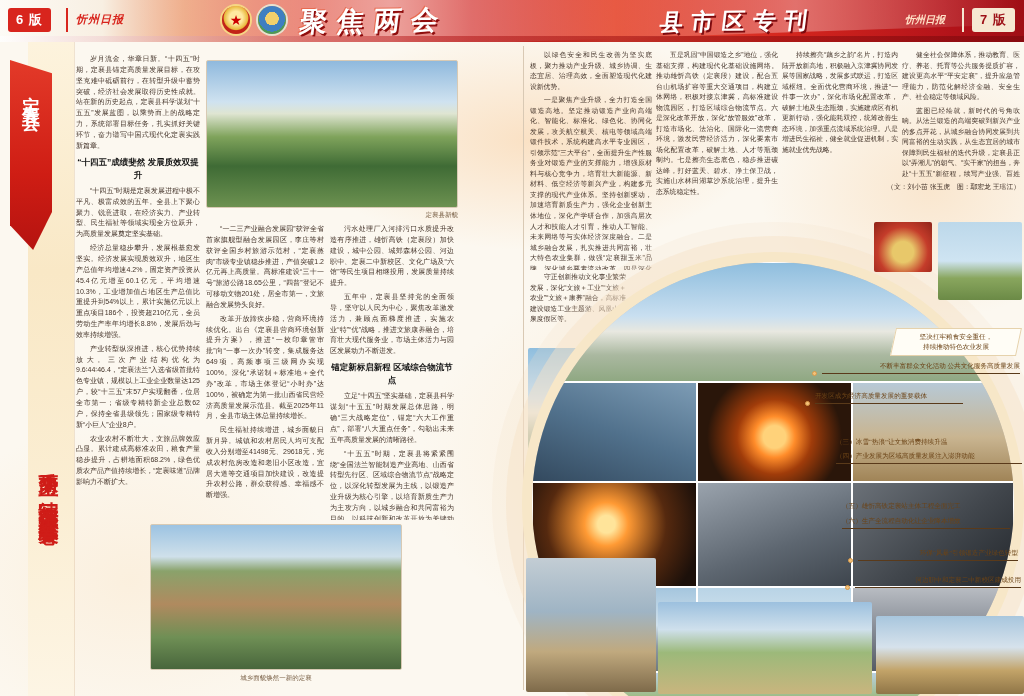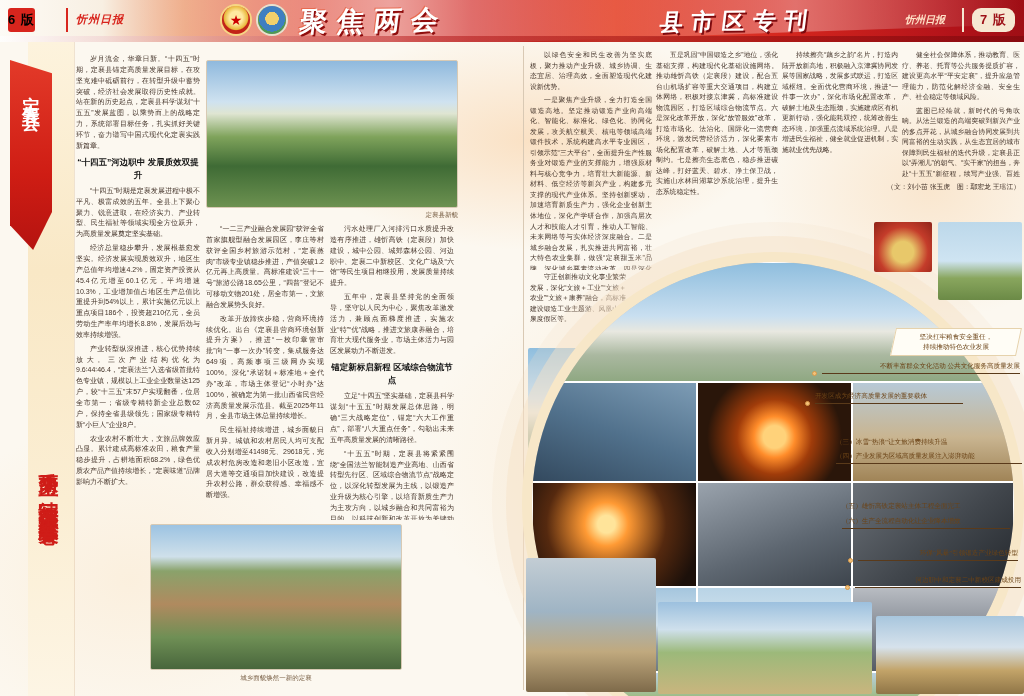--- a/index.html
+++ b/index.html
@@ -15,39 +15,39 @@
 
   
   .banner{position:absolute;left:0;top:0;width:1024px;height:42px;
     background:linear-gradient(90deg,#fdfbf6 0%,#f8efe2 10%,#eda37c 18%,#df4430 30%,#cf1f1b 46%,#e85a43 60%,#d6271e 76%,#b5141a 92%,#9f0e15 100%);
     overflow:hidden;}
   .banner:before{content:"";position:absolute;left:120px;top:-30px;width:900px;height:70px;
     background:linear-gradient(90deg,rgba(255,255,255,0) 0%,rgba(255,255,255,.55) 30%,rgba(255,255,255,0) 55%,rgba(255,255,255,.35) 75%,rgba(255,255,255,0) 100%);
     transform:rotate(-2deg);}
   .banner:after{content:"";position:absolute;left:0;bottom:0;width:100%;height:6px;
     background:linear-gradient(90deg,rgba(255,255,255,.7),rgba(180,20,20,.5) 40%,rgba(120,8,12,.6));}
-  .pageno-left{position:absolute;left:8px;top:8px;background:#d8251d;color:#000000;font-weight:bold;
-    font-size:13px;padding:3px 0;border-radius:3px;letter-spacing:1px;}
+  .pageno-left{position:absolute;left:8px;top:8px;background:#d8251d;color:#ffffff;font-weight:bold;
+    font-size:13px;padding:3px 8px;border-radius:3px;letter-spacing:1px;}
   .banner-sep{position:absolute;left:66px;top:8px;width:2px;height:24px;background:#d8251d;}
   .paper-logo-left{position:absolute;left:76px;top:12px;color:#d8251d;font-size:11px;font-weight:bold;
     font-family:"Liberation Serif","DejaVu Serif",serif;font-style:italic;letter-spacing:1px;}
   .emblem{position:absolute;top:6px;width:28px;height:28px;border-radius:50%;text-align:center;line-height:28px;font-size:14px;}
   .emblem-national{left:222px;background:radial-gradient(circle at 50% 42%,#ffe9a0 0 30%,#e8b83c 55%,#c22418 60%);color:#c00;box-shadow:0 0 0 2px #f6d684;}
   .emblem-cppcc{left:258px;background:radial-gradient(circle at 50% 45%,#f2d06b 0 32%,#3f7fc1 33% 62%,#4c9a57 63%);box-shadow:0 0 0 2px #e6e2d0;color:#fff;font-size:10px;}
   .focus-title{position:absolute;left:300px;top:3px;color:#fff;font-size:27px;font-weight:bold;
     font-family:"Liberation Serif","DejaVu Serif",serif;letter-spacing:10px;transform:skewX(-8deg) rotate(-1deg);
     text-shadow:2px 2px 0 #8f0d0d,-1px -1px 0 #e86a50;}
   .county-special{position:absolute;left:660px;top:6px;color:#fff;font-size:23px;font-weight:bold;
     font-family:"Liberation Serif","DejaVu Serif",serif;letter-spacing:8px;transform:skewX(-8deg) rotate(-1deg);
     text-shadow:2px 2px 0 #7d0a0e;}
   .paper-logo-right{position:absolute;left:905px;top:13px;color:#ffe2c8;font-size:10px;font-weight:bold;
     font-family:"Liberation Serif","DejaVu Serif",serif;font-style:italic;}
   .banner-sep2{position:absolute;left:962px;top:8px;width:2px;height:24px;background:#f6e8d2;}
   .pageno-right{position:absolute;left:972px;top:8px;background:#f6e8d2;color:#9d1117;font-weight:bold;
-    font-size:13px;padding:3px 8px;border-radius:9px;letter-spacing:1px;}
+    font-size:13px;padding:3px 8px;border-radius:3px;letter-spacing:1px;}
 
   
   .fold{position:absolute;left:523px;top:46px;width:1px;height:644px;background:#d9c9b4;}
 
   
   .headline-strip{position:absolute;left:28px;top:42px;width:46px;height:654px;
     background:linear-gradient(180deg,#fdf3dd 0%,#f9e8c6 35%,#fbeed3 70%,#fdf5e4 100%);box-shadow:1px 0 0 rgba(200,160,110,.25);}
   .county-ribbon{position:absolute;left:10px;top:60px;width:42px;height:190px;
     background:linear-gradient(180deg,#e33a29 0%,#cf1d14 60%,#b51310 100%);
     clip-path:polygon(0 0,100% 7%,100% 80%,55% 100%,0 87%);
@@ -147,21 +147,21 @@
   <div class="fold"></div>
 
   <div class="headline-strip"></div>
   <div class="county-ribbon">
     <span>定襄县</span>
   </div>
   <div class="vert-headline">乘势而上　续写产业强百姓富生态美答卷</div>
 
   <div class="col lp-col1">
     <p class="p">岁月流金，华章日新。“十四五”时期，定襄县锚定高质量发展目标，在攻坚克难中砥砺前行，在转型升级中蓄势突破，经济社会发展取得历史性成就。站在新的历史起点，定襄县科学谋划“十五五”发展蓝图，以乘势而上的战略定力，系统部署目标任务，扎实抓好关键环节，奋力谱写中国式现代化定襄实践新篇章。</p>
-    <p class="p h">“十四五”河边职中 发展质效双提升</p>
+    <p class="p h">“十四五”成绩斐然 发展质效双提升</p>
     <p class="p">“十四五”时期是定襄发展进程中极不平凡、极富成效的五年。全县上下聚心聚力、锐意进取，在经济实力、产业转型、民生福祉等领域实现全方位跃升，为高质量发展奠定坚实基础。</p>
     <p class="p">经济总量稳步攀升，发展根基愈发坚实。经济发展实现质效双升，地区生产总值年均增速4.2%，固定资产投资从45.4亿元增至60.1亿元，平均增速10.3%，工业增加值占地区生产总值比重提升到54%以上，累计实施亿元以上重点项目186个，投资超210亿元，全员劳动生产率年均增长8.8%，发展后劲与效率持续增强。</p>
     <p class="p">产业转型纵深推进，核心优势持续放大。三次产业结构优化为9.6∶44∶46.4，“定襄法兰”入选省级首批特色专业镇，规模以上工业企业数量达125户，较“十三五”末57户实现翻番，位居全市第一；省级专精特新企业总数62户，保持全省县级领先；国家级专精特新“小巨人”企业8户。</p>
     <p class="p">农业农村不断壮大，文旅品牌效应凸显。累计建成高标准农田，粮食产量稳步提升，占耕地面积68.2%，绿色优质农产品产值持续增长，“定襄味道”品牌影响力不断扩大。</p>
   </div>
 
   <div class="photo lp-photo-top g-aerial-road"></div>
   <div class="cap lp-cap-top">定襄县新貌</div>
 
   <div class="col lp-col2">

